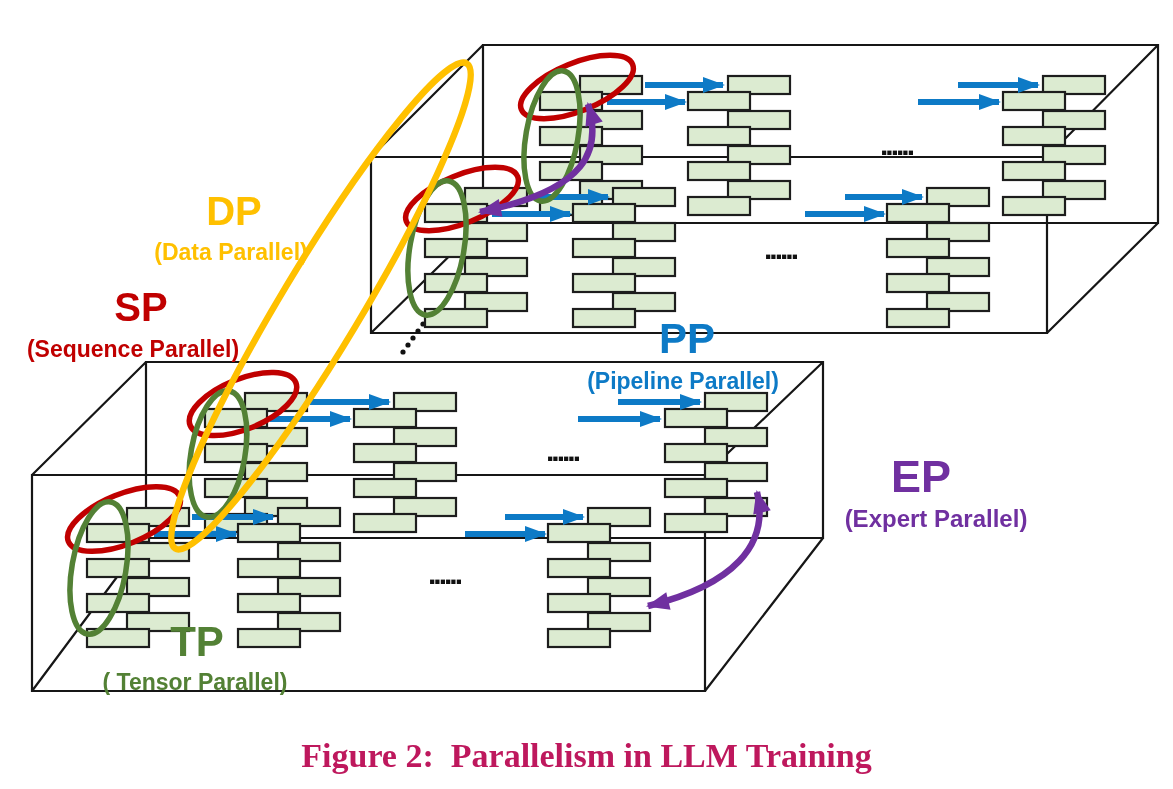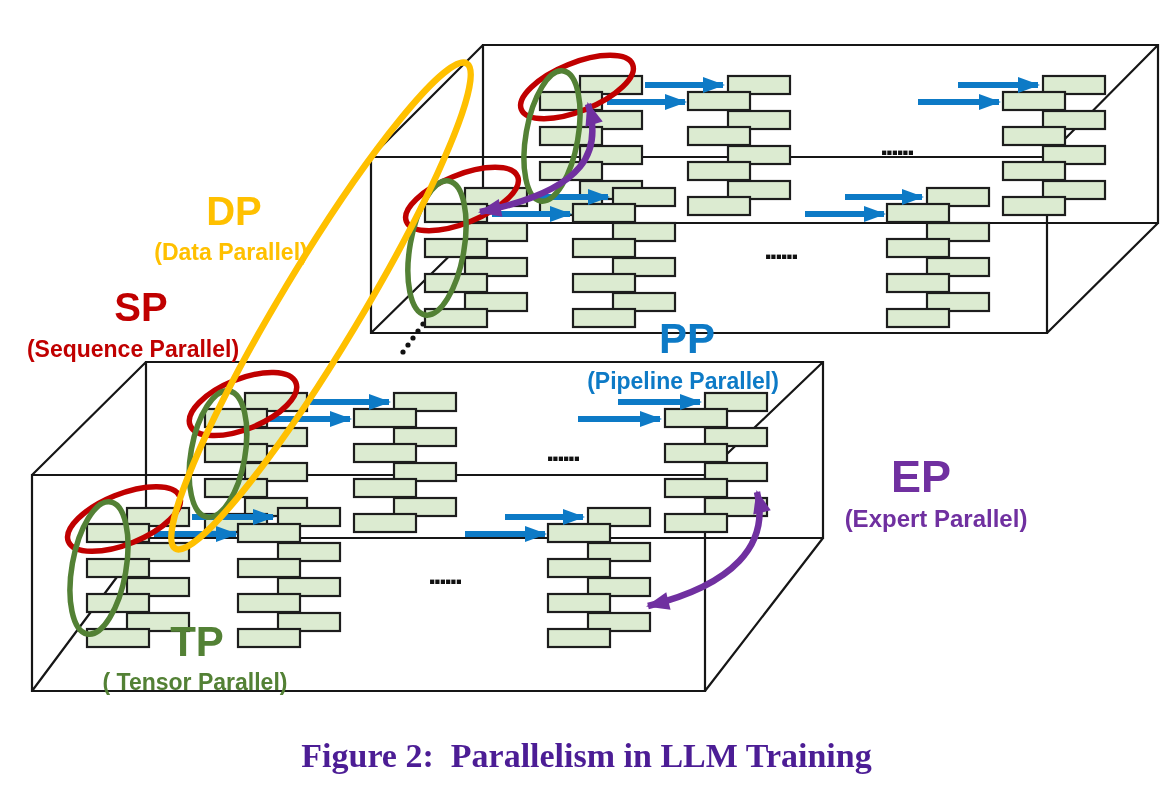--- a/index.html
+++ b/index.html
@@ -15,21 +15,21 @@
   #ph path{fill:var(--c-ep,#7030A0);}
   .sp-ring{fill:none;stroke:var(--c-sp,#C00000);stroke-width:5.5px;}
   .tp-ring{fill:none;stroke:var(--c-tp,#538135);stroke-width:5.5px;}
   .dp-ring{fill:none;stroke:var(--c-dp,#FFC000);stroke-width:6.5px;}
   .abbr{font-family:"Liberation Sans",sans-serif;font-weight:bold;font-size:42px;text-anchor:middle;}
   .sub{font-family:"Liberation Sans",sans-serif;font-weight:bold;font-size:23px;text-anchor:middle;}
   .dots{font-family:"Liberation Sans",sans-serif;font-weight:bold;font-size:30px;
         letter-spacing:-3px;fill:#111;text-anchor:middle;}
   .ell-dot{fill:#111;}
   #caption{position:absolute;left:0;top:737px;width:1173px;text-align:center;
-           font-family:"Liberation Serif",serif;font-weight:bold;font-size:34px;color:#4c1d95;
+           font-family:"Liberation Serif",serif;font-weight:bold;font-size:34px;color:#be185d;
            white-space:pre;}
 </style>
 </head>
 <body>
 
 <div id="stage">
   <svg width="1173" height="789" viewBox="0 0 1173 789">
 
     <defs>
 

